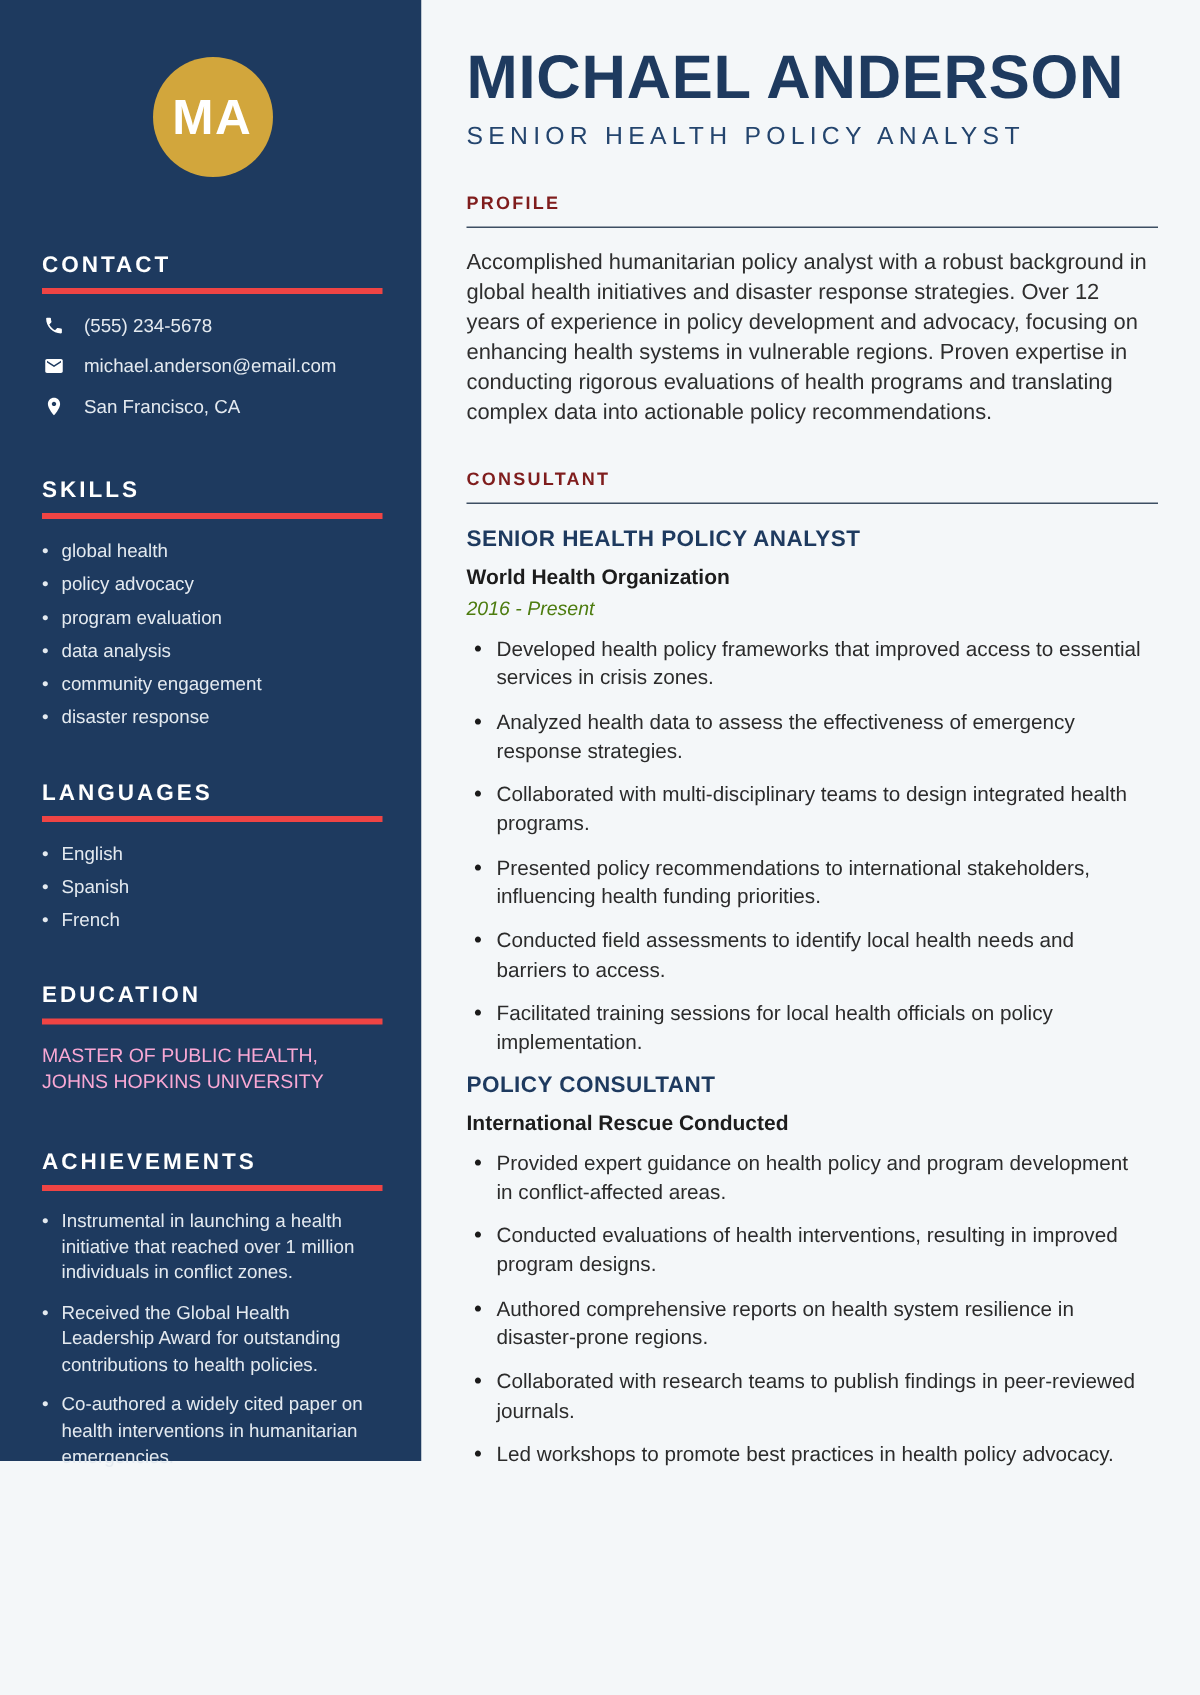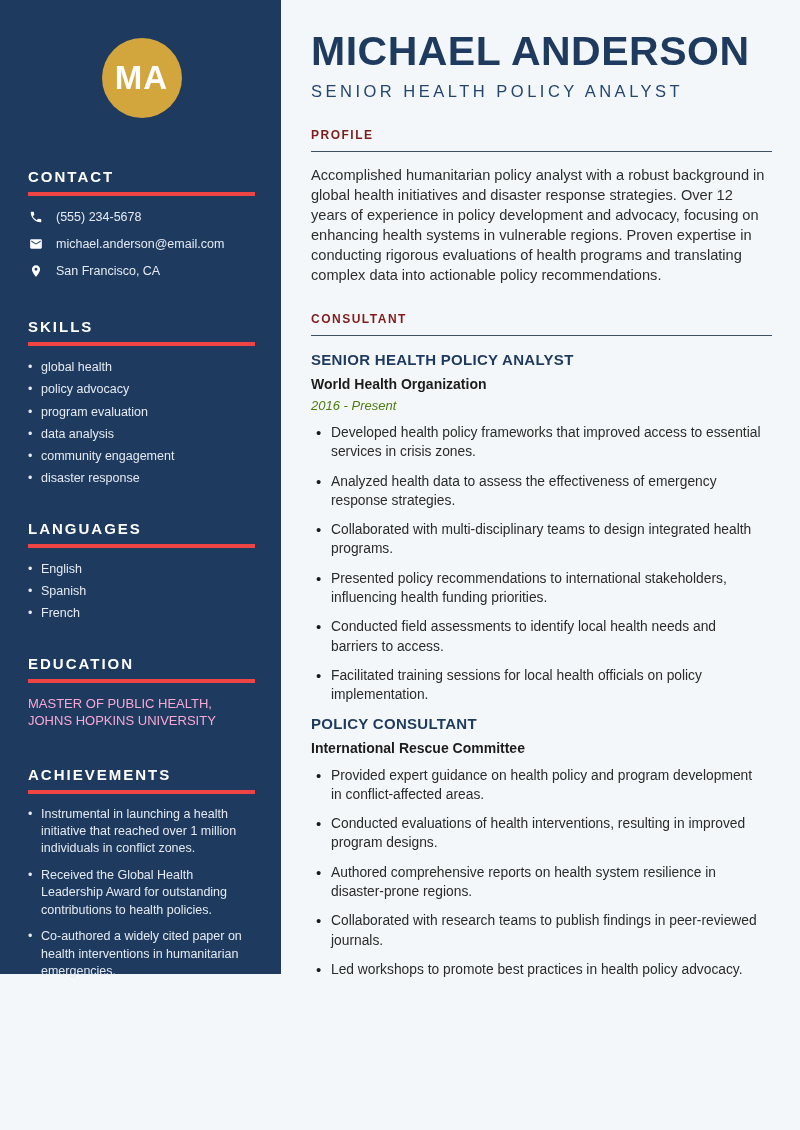--- a/index.html
+++ b/index.html
@@ -259,21 +259,21 @@
       <li>Analyzed health data to assess the effectiveness of emergency response strategies.</li>
       <li>Collaborated with multi-disciplinary teams to design integrated health programs.</li>
       <li>Presented policy recommendations to international stakeholders, influencing health funding priorities.</li>
       <li>Conducted field assessments to identify local health needs and barriers to access.</li>
       <li>Facilitated training sessions for local health officials on policy implementation.</li>
     </ul>
   </section>
 
   <section class="job">
     <div class="job-title">POLICY CONSULTANT</div>
-    <div class="job-company">International Rescue Committee</div>
+    <div class="job-company">International Rescue Conducted</div>
     <ul class="job-bullets">
       <li>Provided expert guidance on health policy and program development in conflict-affected areas.</li>
       <li>Conducted evaluations of health interventions, resulting in improved program designs.</li>
       <li>Authored comprehensive reports on health system resilience in disaster-prone regions.</li>
       <li>Collaborated with research teams to publish findings in peer-reviewed journals.</li>
       <li>Led workshops to promote best practices in health policy advocacy.</li>
     </ul>
   </section>
 </main>
 

